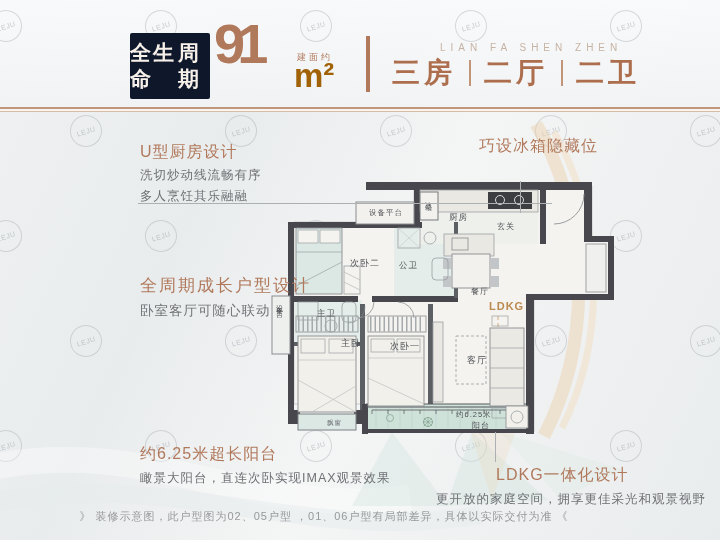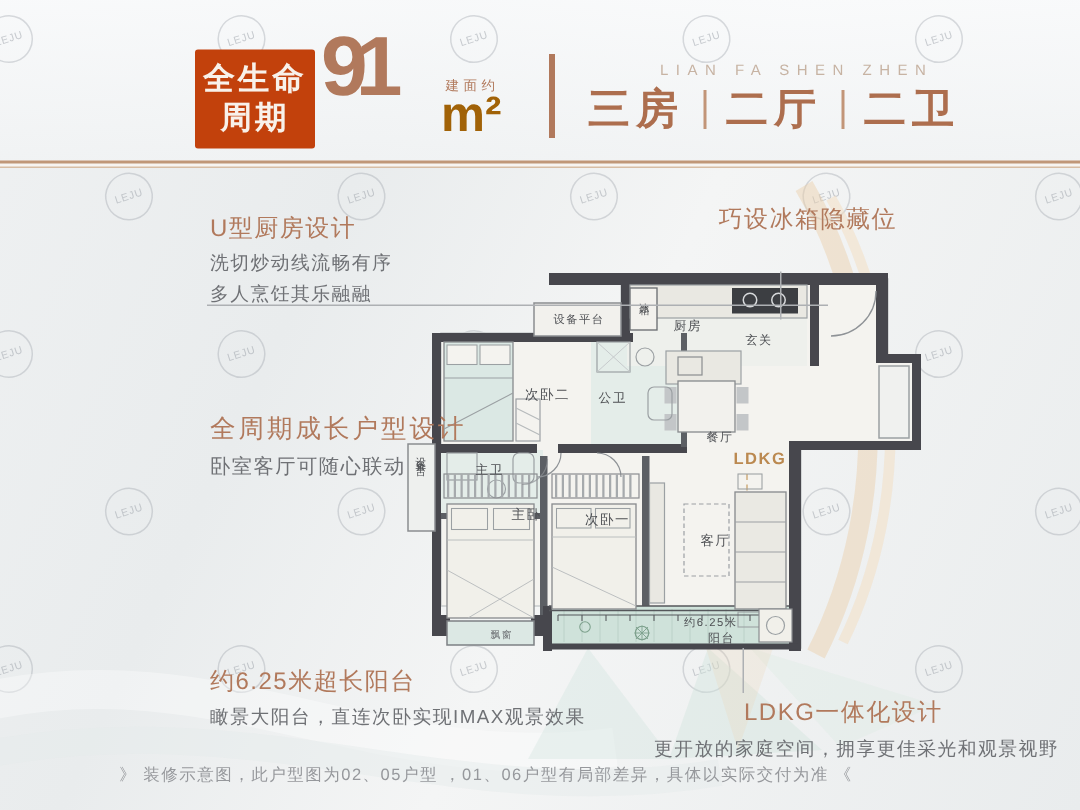--- a/index.html
+++ b/index.html
@@ -12,22 +12,22 @@
   #wm-layer{position:absolute;inset:0;pointer-events:none;}
   .wm{position:absolute;width:30px;height:30px;border:1px solid rgba(158,164,171,.38);
       border-radius:50%;display:flex;align-items:center;justify-content:center;
       font-size:7px;color:rgba(158,164,171,.55);transform:rotate(-18deg);letter-spacing:.5px;}
 
   .abs{position:absolute;}
 
   
   .header-shine{left:0;top:0;width:720px;height:108px;
       background:linear-gradient(#fafbfc,#f1f3f4);opacity:.85;}
-  .badge{left:130px;top:33px;width:80px;height:66px;background:#c2410c;color:#f8f1ea;
-      display:flex;flex-direction:column;align-items:center;justify-content:center;
+  .badge{left:130px;top:33px;width:80px;height:66px;background:#0f172a;color:#f8f1ea;
+      display:flex;flex-direction:row;align-items:center;justify-content:center;
       font-weight:bold;font-size:21px;line-height:1.22;letter-spacing:2px;border-radius:2px;}
   .area-number{left:214px;top:16px;font-size:56px;line-height:1;font-weight:bold;
       color:#b1795c;letter-spacing:-8px;}
   .area-prefix{left:297px;top:51px;font-size:9px;letter-spacing:3px;color:#b1795c;}
   .area-unit{left:294px;top:57px;font-size:33px;font-weight:bold;color:#a16207;}
   .header-divider{left:366px;top:36px;width:4px;height:56px;background:#b1795c;}
   .brand{left:440px;top:42px;font-size:10px;letter-spacing:5px;color:#c7b3a3;}
   .specs{left:392px;top:54px;display:flex;align-items:center;gap:13px;
       font-size:28px;font-weight:bold;color:#ad6e4e;letter-spacing:4px;}
   .spec-divider{width:2px;height:26px;background:#c29578;}

